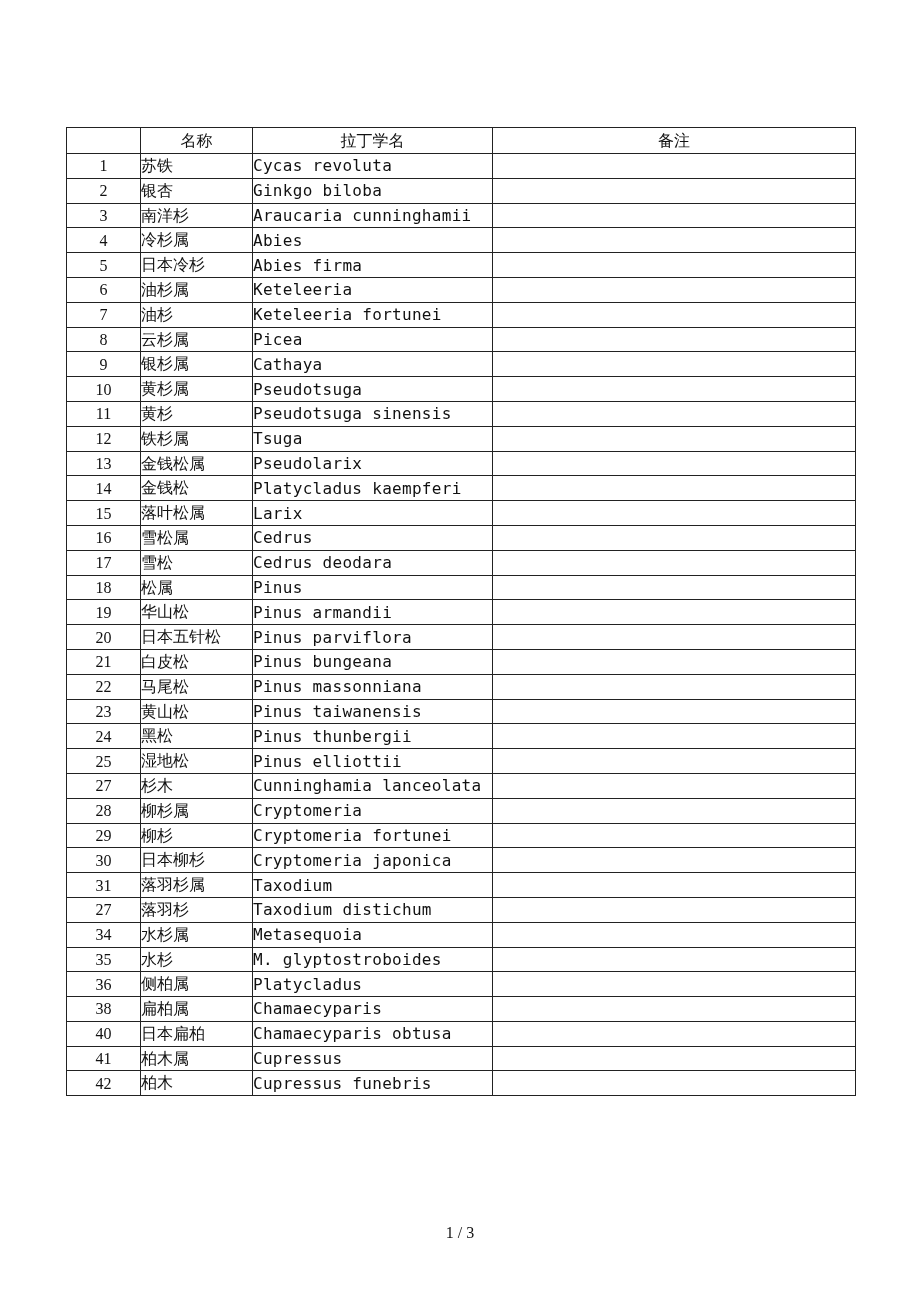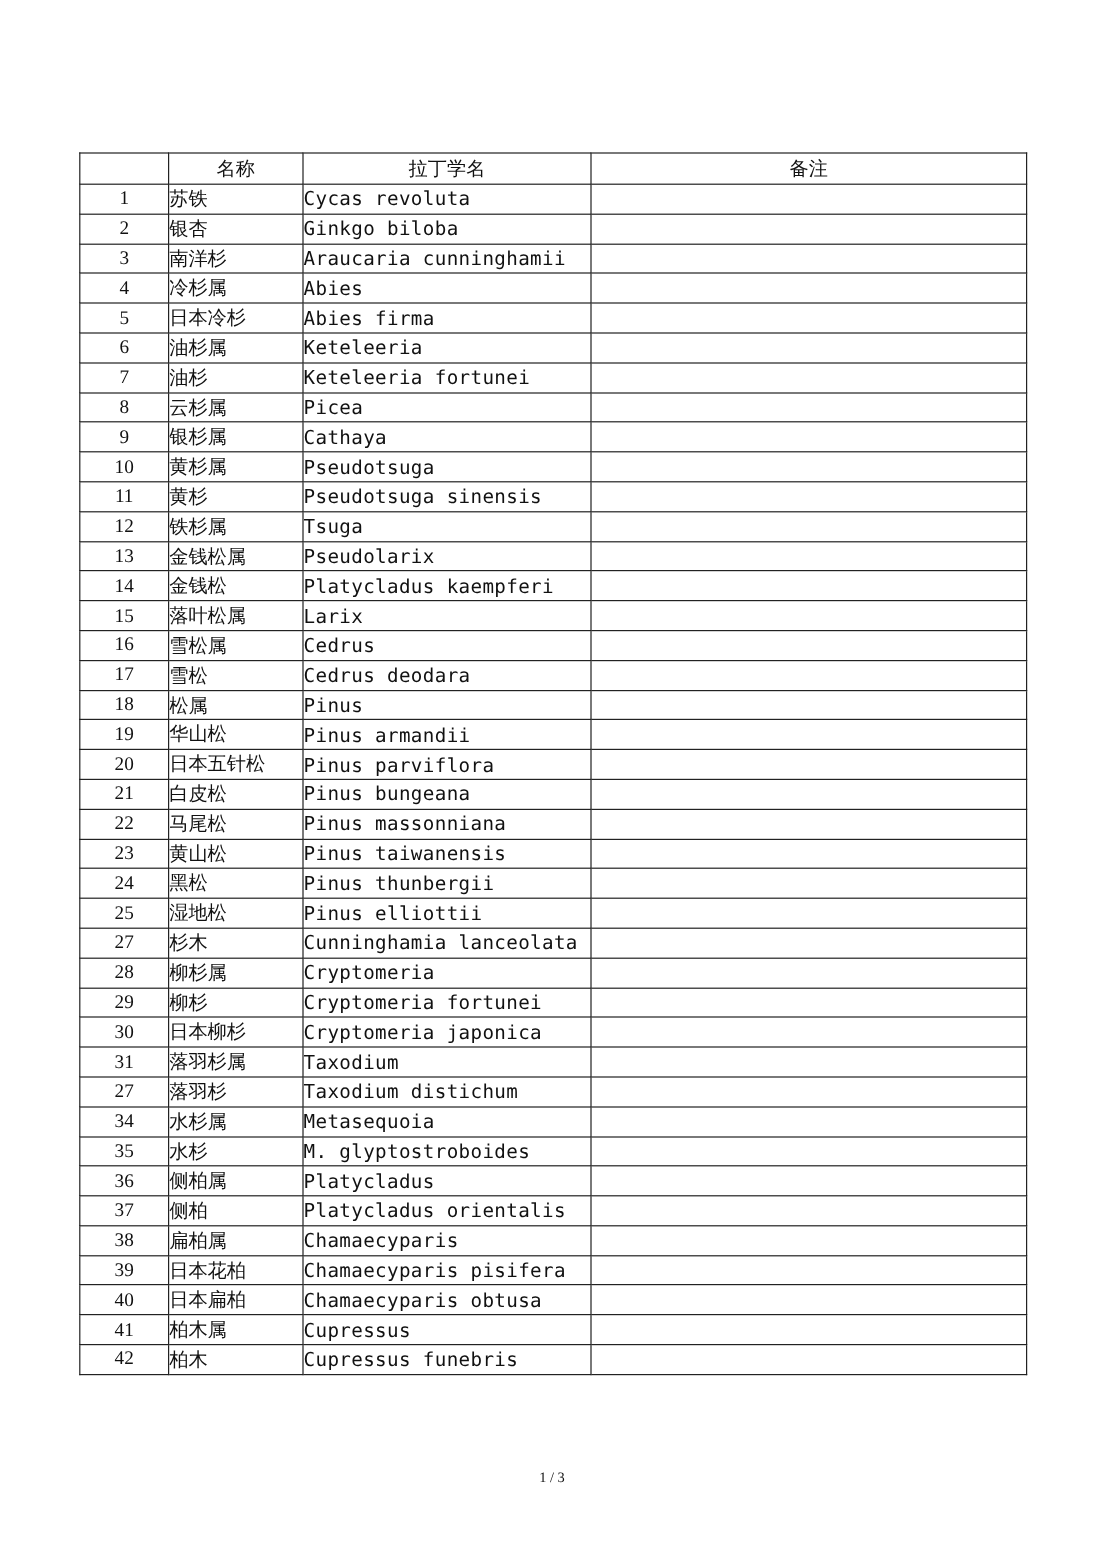--- a/index.html
+++ b/index.html
@@ -20,21 +20,21 @@
   col.c-num { width:74px; }
   col.c-name { width:112px; }
   col.c-latin { width:240px; }
   col.c-note { width:363px; }
   td.num { text-align:center; font-family:"Liberation Serif", serif; font-size:17px; padding-top:4px; line-height:20px; }
   td.name { font-family:"DejaVu Serif", serif; font-size:16px; padding-left:9px; line-height:18px; vertical-align:top; padding-top:1px;margin-top:22px; }
   td.latin { font-family:"DejaVu Sans Mono", monospace; font-size:15px; padding-left:8px; padding-top:5px; line-height:20px; letter-spacing:0.3px; }
   td.note { }
   .footer {
     position:absolute; top:1208px; left:0; width:920px; text-align:center;
-    font-family:"Liberation Serif", serif; font-size:12px; color:#111;
+    font-family:"Liberation Serif", serif; font-size:16px; color:#111;
   }
 </style>
 </head>
 <body>
 
 <div class="page">
   <table class="species">
     <colgroup>
       <col class="c-num">
         <col class="c-name">
@@ -248,35 +248,23 @@
           <td class="latin">M. glyptostroboides</td>
           <td class="note"></td>
         </tr>
         <tr>
           <td class="num">36</td>
           <td class="name">侧柏属</td>
           <td class="latin">Platycladus</td>
           <td class="note"></td>
         </tr>
         <tr>
-          <td class="num">37</td>
-          <td class="name">侧柏</td>
-          <td class="latin">Platycladus orientalis</td>
-          <td class="note"></td>
-        </tr>
-        <tr>
           <td class="num">38</td>
           <td class="name">扁柏属</td>
           <td class="latin">Chamaecyparis</td>
-          <td class="note"></td>
-        </tr>
-        <tr>
-          <td class="num">39</td>
-          <td class="name">日本花柏</td>
-          <td class="latin">Chamaecyparis pisifera</td>
           <td class="note"></td>
         </tr>
         <tr>
           <td class="num">40</td>
           <td class="name">日本扁柏</td>
           <td class="latin">Chamaecyparis obtusa</td>
           <td class="note"></td>
         </tr>
         <tr>
           <td class="num">41</td>

